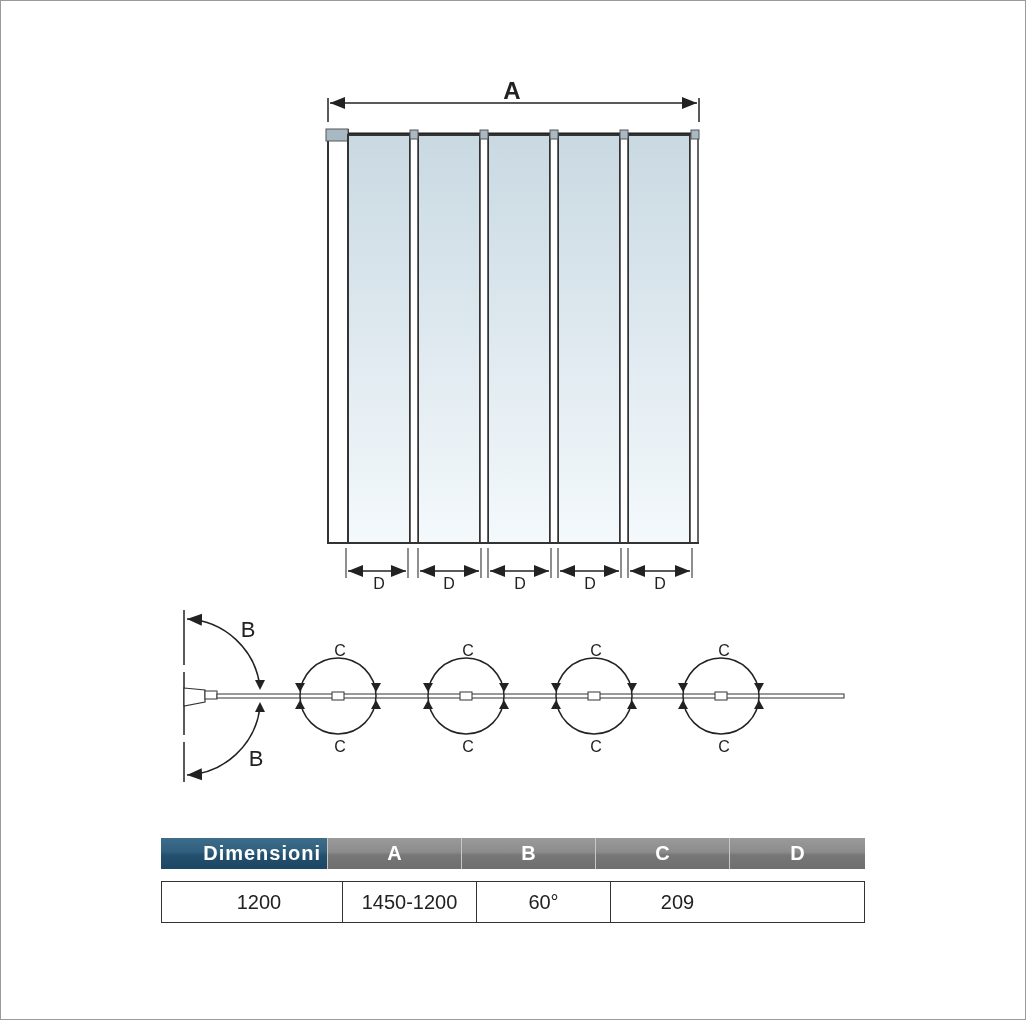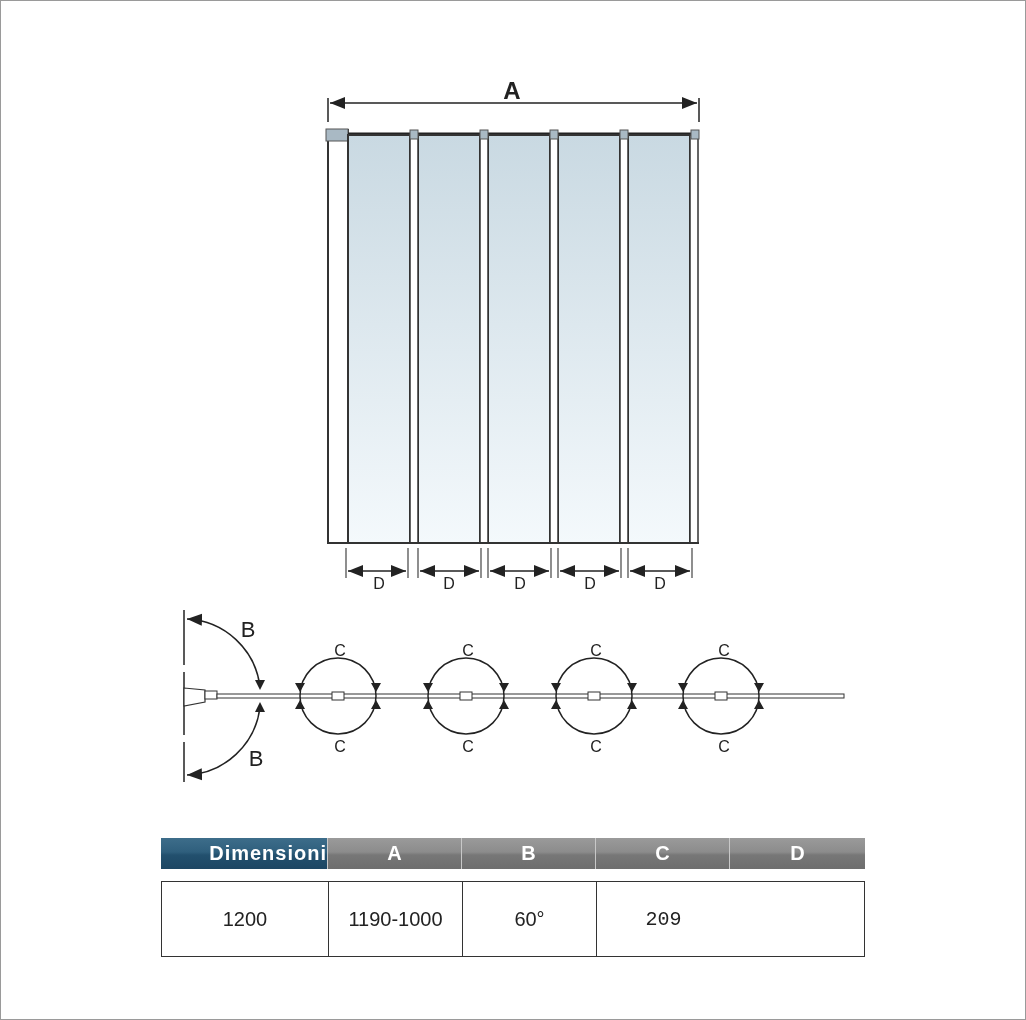--- a/index.html
+++ b/index.html
@@ -3,24 +3,24 @@
 <meta charset="utf-8">
 <style>
   html, body { margin:0; padding:0; background:#fff; }
   body { width:1026px; height:1020px; position:relative; overflow:hidden; font-family:"Liberation Sans", sans-serif; }
   .frame { position:absolute; left:0; top:0; width:1024px; height:1018px; border:1px solid #9a9a9a; }
   svg.diagram { position:absolute; left:0; top:0; }
   .tbl { position:absolute; left:161px; top:838px; width:704px; }
   .hdr { display:flex; height:31px; }
   .hcell { flex:0 0 auto; display:flex; align-items:center; justify-content:center; color:#fff; font-weight:bold; font-size:20px; border-right:1px solid #c8c8c8; box-sizing:border-box;
            background:linear-gradient(#9a9a9a 0%, #8c8c8c 45%, #777 55%, #6e6e6e 100%); }
-  .hcell.first { background:linear-gradient(#3d6d8a 0%, #2f5f7d 45%, #22506e 55%, #1d4663 100%); justify-content:flex-end; letter-spacing:1px; }
-  .row { display:flex; height:76px; margin-top:12px; border:1px solid #333; box-sizing:border-box; }
+  .hcell.first { background:linear-gradient(#3d6d8a 0%, #2f5f7d 45%, #22506e 55%, #1d4663 100%); justify-content:flex-end; padding-right:6px; letter-spacing:1px; }
+  .row { display:flex; height:42px; margin-top:12px; border:1px solid #333; box-sizing:border-box;padding-left:14px; }
   .cell { flex:0 0 auto; display:flex; align-items:center; justify-content:center; font-size:20px; color:#222; border-right:1px solid #333; box-sizing:border-box; }
-  .cell:last-child { border-right:none;font-family:Liberation Mono, monospace; }
+  .cell:last-child { border-right:none; }
 </style>
 </head>
 <body>
 
 <div class="frame"></div>
 
 <svg class="diagram" width="1026" height="830" viewBox="0 0 1026 830">
   <defs>
     <linearGradient id="glass" x1="0" y1="0" x2="0" y2="1">
       <stop offset="0" stop-color="#c9d9e2"></stop>
@@ -142,17 +142,17 @@
 <div class="tbl">
   <div class="hdr">
     <div class="hcell first" style="width:167px">Dimensioni</div>
     <div class="hcell" style="width:134px">A</div>
     <div class="hcell" style="width:134px">B</div>
     <div class="hcell" style="width:134px">C</div>
     <div class="hcell" style="width:135px;border-right:none">D</div>
   </div>
   <div class="row">
     <div class="cell" style="width:167px">1200</div>
-    <div class="cell" style="width:134px">1190-1000</div>
+    <div class="cell" style="width:134px">1450-1200</div>
     <div class="cell" style="width:134px">60°</div>
     <div class="cell" style="width:133px">209</div>
   </div>
 </div>
 
 </body></html>

